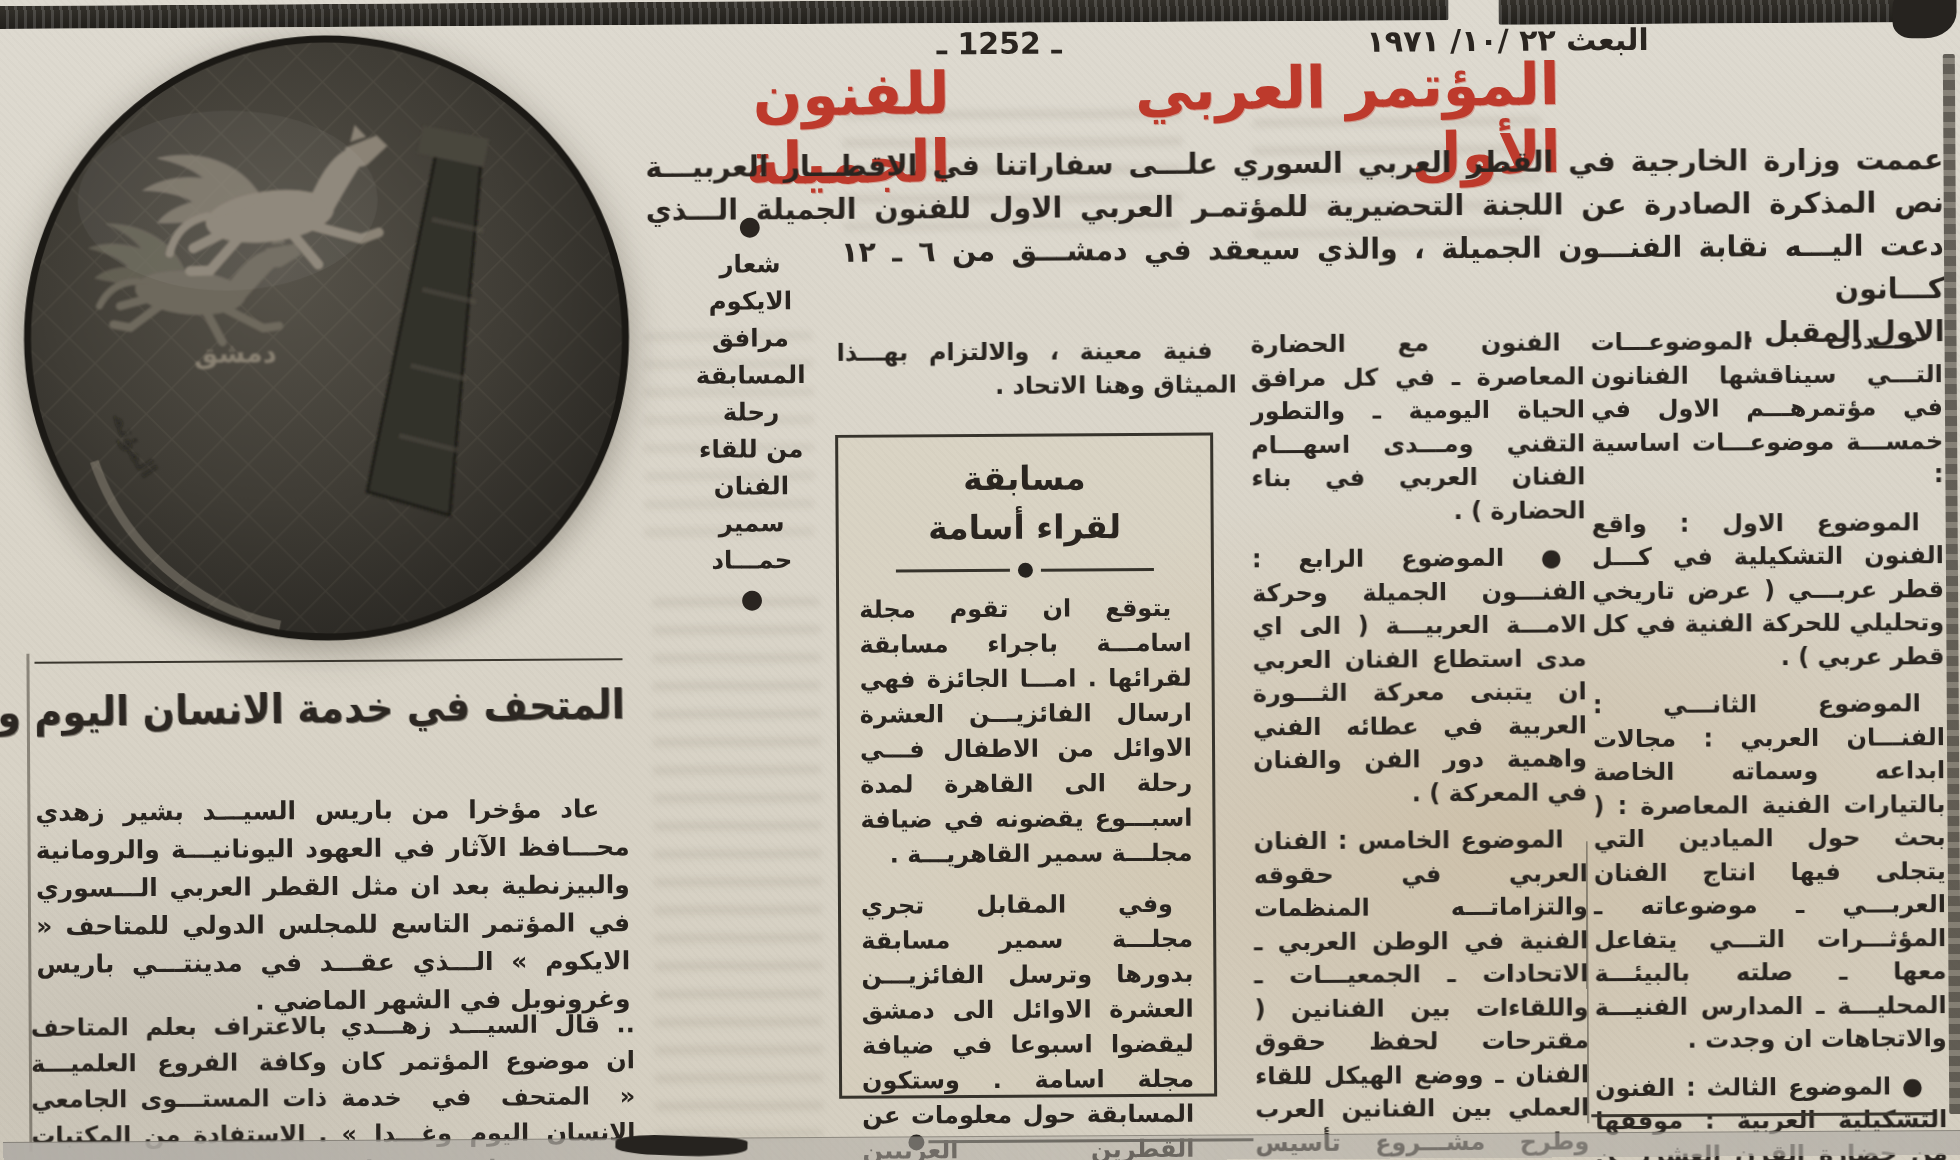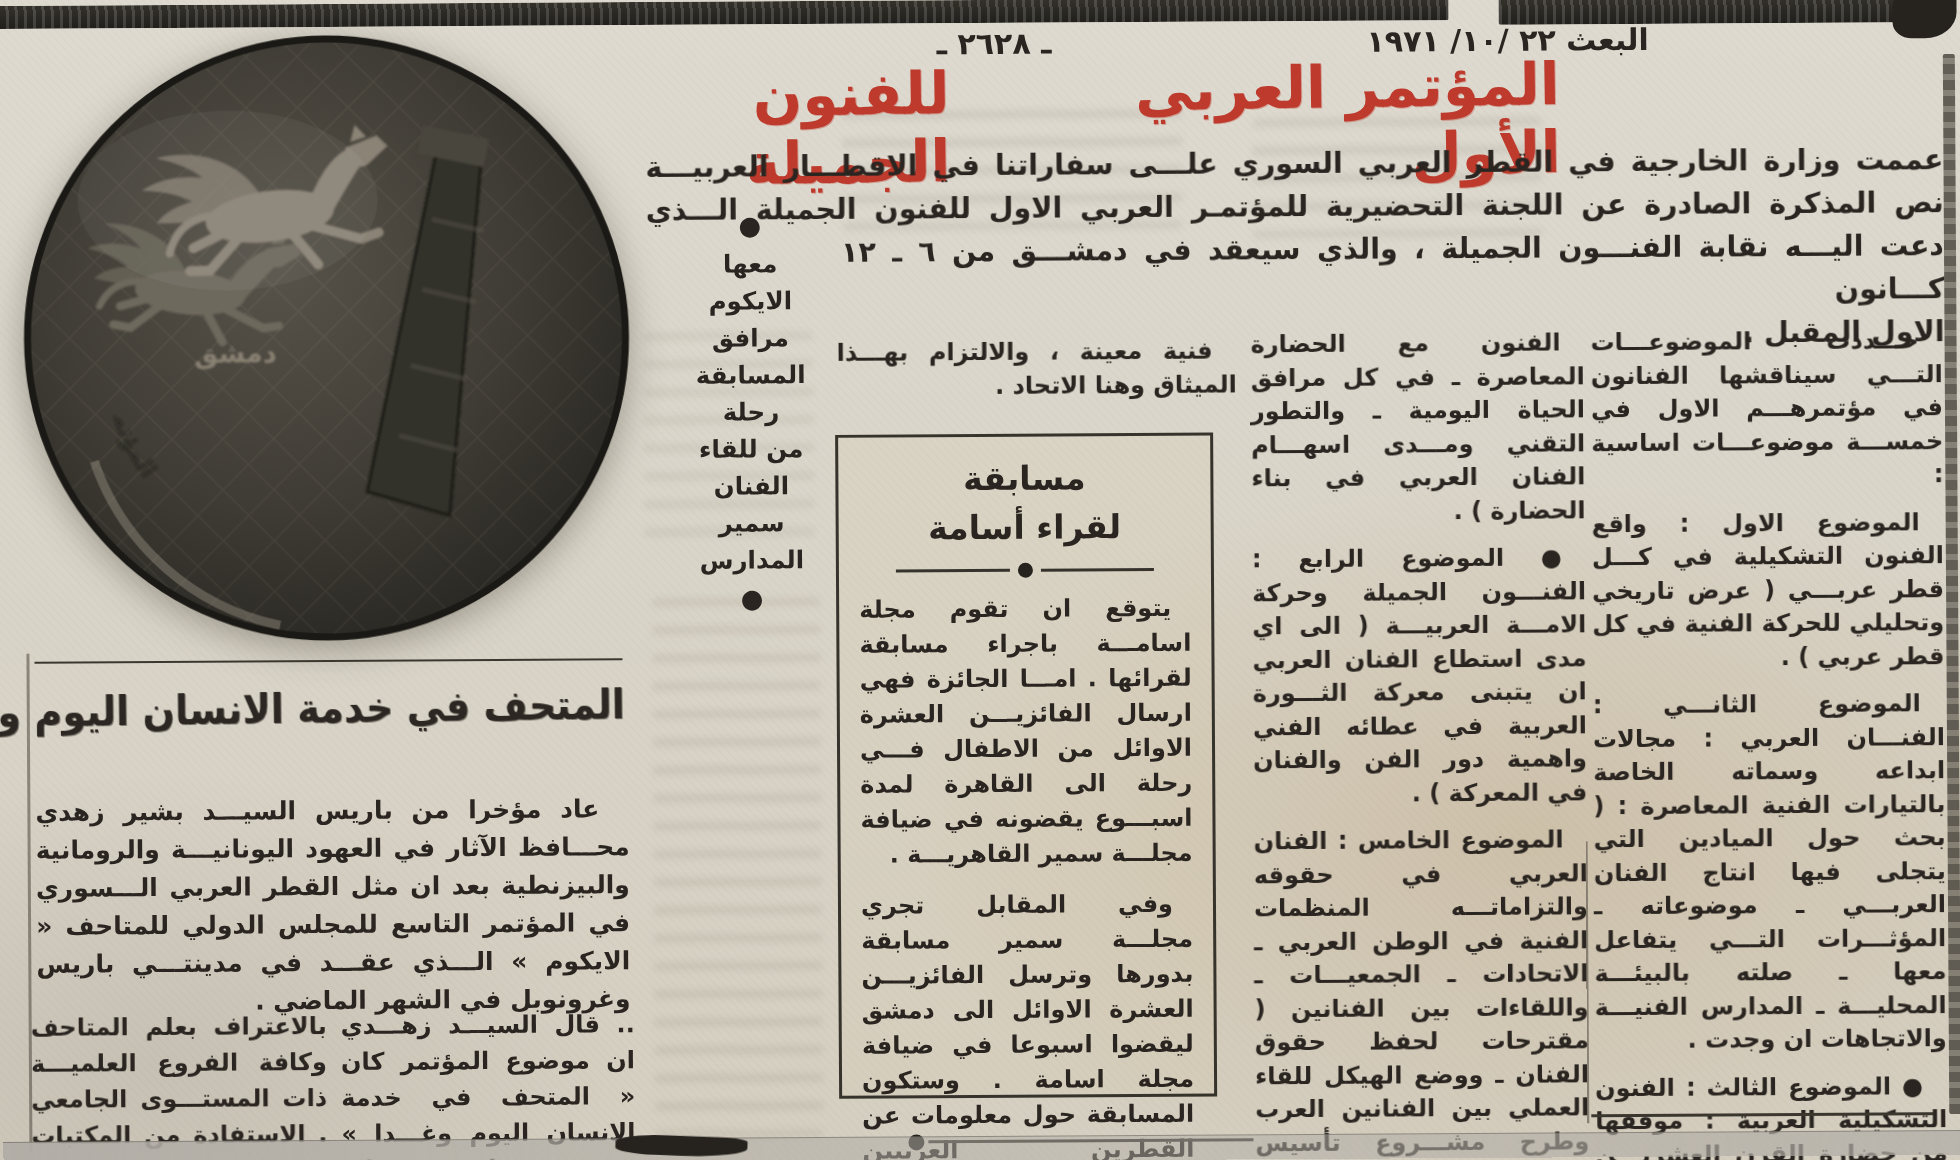--- a/index.html
+++ b/index.html
@@ -86,21 +86,21 @@
     <div class="abs blot" style="left:1896px;top:-8px;width:64px;height:52px;"></div>
     <div class="abs right-strip" style="left:1946px;top:60px;width:12px;height:1060px;"></div>
 
     <div class="abs ghost" style="left:652px;top:596px;width:168px;height:540px;"></div>
     <div class="abs ghost" style="left:1255px;top:120px;width:290px;height:120px;"></div>
     <div class="abs ghost" style="left:845px;top:110px;width:340px;height:120px;"></div>
     <div class="abs ghost" style="left:645px;top:330px;width:170px;height:220px;opacity:.8;"></div>
 
     <div class="abs arab masthead" style="left:940px;top:26px;width:712px;">
       <span>البعث ٢٢ /١٠/ ١٩٧١</span>
-      <span>ـ ٢٦٢٨ ـ</span>
+      <span>ـ 1252 ـ</span>
     </div>
 
     <div class="abs headline" style="left:548px;top:58px;width:1015px;">
       <span>المؤتمر العربي الأول</span>
       <span class="stroke"></span>
       <span>للفنون الجميلة</span>
     </div>
 
     <div class="abs medal-wrap" style="left:20px;top:26px;width:616px;height:616px;">
       <svg width="616" height="616" viewBox="0 0 616 616">
@@ -148,28 +148,28 @@
           <text font-size="23" font-weight="bold" fill="#17151269" direction="rtl">
             <textPath href="#rimarc" startOffset="12%">المؤتمر الاول للفنون الجميلة</textPath>
           </text>
         </g>
         <ellipse cx="210" cy="170" rx="150" ry="90" fill="#ffffff" opacity="0.05"></ellipse>
       </svg>
     </div>
 
     <div class="abs arab vcap" style="left:693px;top:204px;width:118px;">
       <div class="b">●</div>
-      <div>معها</div>
+      <div>شعار</div>
       <div>الايكوم</div>
       <div>مرافق</div>
       <div>المسابقة</div>
       <div>رحلة</div>
       <div>من للقاء</div>
       <div>الفنان سمير</div>
-      <div>المدارس</div>
+      <div>حمـــاد</div>
       <div class="b">●</div>
     </div>
 
     <div class="abs arab intro" style="left:648px;top:144px;width:1298px;">
       <div class="ln">عممت وزارة الخارجية في القطر العربي السوري علـــى سفاراتنا في الاقطـــار العربيـــة</div>
       <div class="ln">نص المذكرة الصادرة عن اللجنة التحضيرية للمؤتمـر العربي الاول للفنون الجميلة الـــذي</div>
       <div class="ln short">دعت اليـــه نقابة الفنـــون الجميلة ، والذي سيعقد في دمشـــق من ٦ ـ ١٢ كـــانون</div>
       <div class="ln last">الاول المقبل .</div>
     </div>
 

